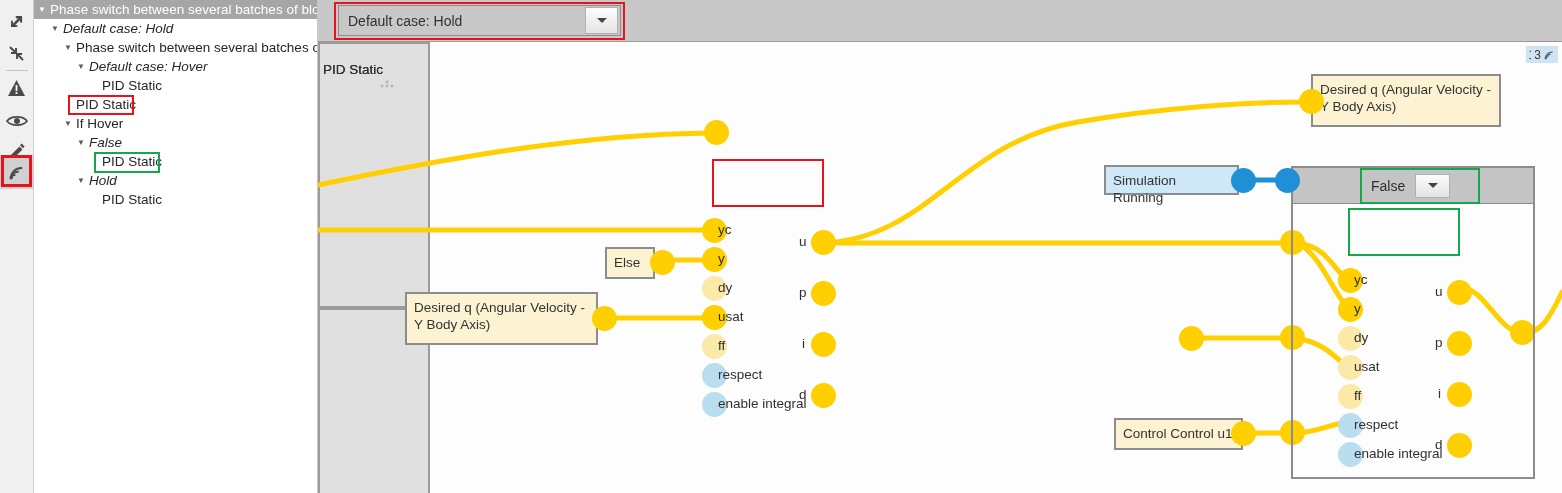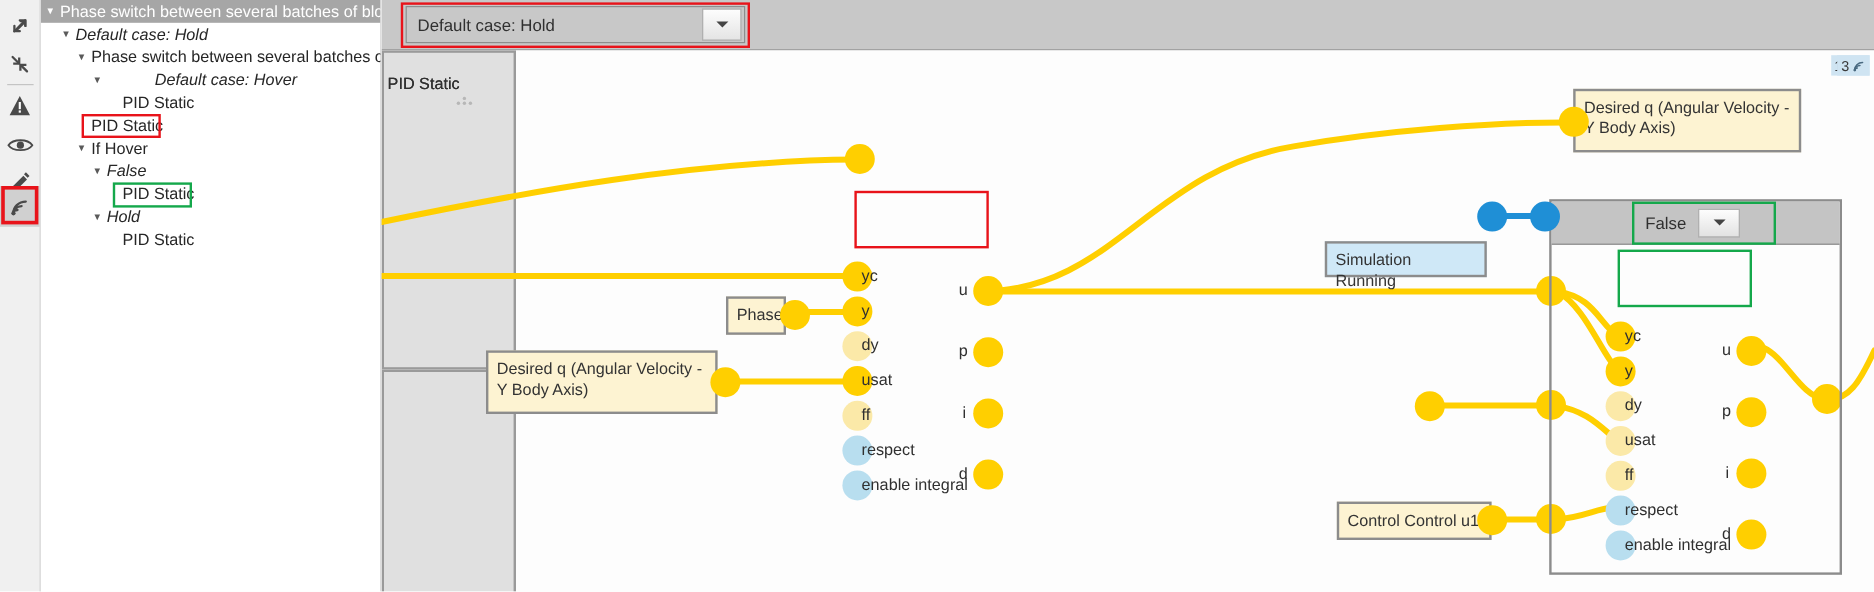--- a/index.html
+++ b/index.html
@@ -38,21 +38,21 @@
   .combo .cbtn{width:33px;height:27px;margin-right:2px;background:linear-gradient(#fdfdfd,#e4e4e4);border:1px solid #b0b0b0;box-sizing:border-box;display:flex;align-items:center;justify-content:center;}
   .caret{width:0;height:0;border-left:5px solid transparent;border-right:5px solid transparent;border-top:5px solid #444;}
 
   .sheet{position:absolute;left:0;top:42px;width:1244px;height:451px;background:#fdfdfd;}
 
   svg.wires{position:absolute;left:0;top:0;width:1244px;height:451px;overflow:visible;}
 
   
   .node{position:absolute;box-sizing:border-box;}
   .note{background:#fdf3d2;border:2px solid #8c8c8c;font-size:13.5px;color:#333;padding:5px 7px;line-height:17px;}
-  .note.blue{background:#cfe8f7;border:2px solid #8c8c8c;margin-top:36px;}
+  .note.blue{background:#cfe8f7;border:2px solid #8c8c8c;}
   .blk{background:#e0e0e0;border:2px solid #9a9a9a;}
   .blk-title{position:absolute;left:5px;top:20px;font-size:13.5px;color:#303030;}
   .badge{position:absolute;right:4px;top:4px;height:17px;padding:0 3px;background:#cfe4f2;display:flex;align-items:center;gap:2px;font-size:12px;color:#3a3a3a;}
   .port{position:absolute;width:25px;height:25px;border-radius:50%;background:#ffcf00;}
   .port.dim{background:#fbe9a8;}
   .port.cyan{background:#b8deef;}
   .port.blue{background:#1f8fd6;}
   .plabel{position:absolute;font-size:13.5px;color:#303030;}
   .ifbox{position:absolute;box-sizing:border-box;border:2px solid #8c8c8c;background:transparent;}
   .ifhdr{position:absolute;background:#c4c4c4;border-bottom:1px solid #8c8c8c;box-sizing:border-box;}
@@ -129,21 +129,21 @@
         <div class="trow">
           <span class="arrow" style="left: 17px;">▼</span>
           <span class="lbl ital" style="left: 29px;">Default case: Hold</span>
         </div>
         <div class="trow">
           <span class="arrow" style="left: 30px;">▼</span>
           <span class="lbl" style="left: 42px;">Phase switch between several batches of bloc</span>
         </div>
         <div class="trow">
           <span class="arrow" style="left: 43px;">▼</span>
-          <span class="lbl ital" style="left: 55px; margin-left: 40px;">Default case: Hover</span>
+          <span class="lbl ital" style="left: 55px;">Default case: Hover</span>
         </div>
         <div class="trow">
           <span class="lbl" style="left: 68px;">PID Static</span>
         </div>
         <div class="trow">
           <span class="lbl" style="left: 42px;">PID Static</span>
         </div>
         <div class="trow">
           <span class="arrow" style="left: 30px;">▼</span>
           <span class="lbl" style="left: 42px;">If Hover</span>
@@ -321,21 +321,21 @@
       <div class="port" style="left:1129px;top:340px;"></div>
       <div class="port" style="left:1129px;top:391px;"></div>
       <div class="plabel" style="left:1117px;top:242px;">u</div>
       <div class="plabel" style="left:1117px;top:293px;">p</div>
       <div class="plabel" style="left:1120px;top:344px;">i</div>
       <div class="plabel" style="left:1117px;top:395px;">d</div>
       <div class="hl-green" style="left:1030px;top:166px;width:112px;height:48px;"></div>
 
       <div class="port" style="left:386px;top:78px;"></div>
 
-      <div class="node note" style="left:287px;top:205px;width:50px;height:32px;">Phase</div>
+      <div class="node note" style="left:287px;top:205px;width:50px;height:32px;">Else</div>
       <div class="port" style="left:332px;top:208px;"></div>
 
       <div class="node note" style="left:87px;top:250px;width:193px;height:53px;">Desired q (Angular Velocity - Y Body Axis)</div>
       <div class="port" style="left:274px;top:264px;"></div>
 
       <div class="node note" style="left:993px;top:32px;width:190px;height:53px;">Desired q (Angular Velocity - Y Body Axis)</div>
       <div class="port" style="left:981px;top:47px;"></div>
 
       <div class="port" style="left:861px;top:284px;"></div>
 

